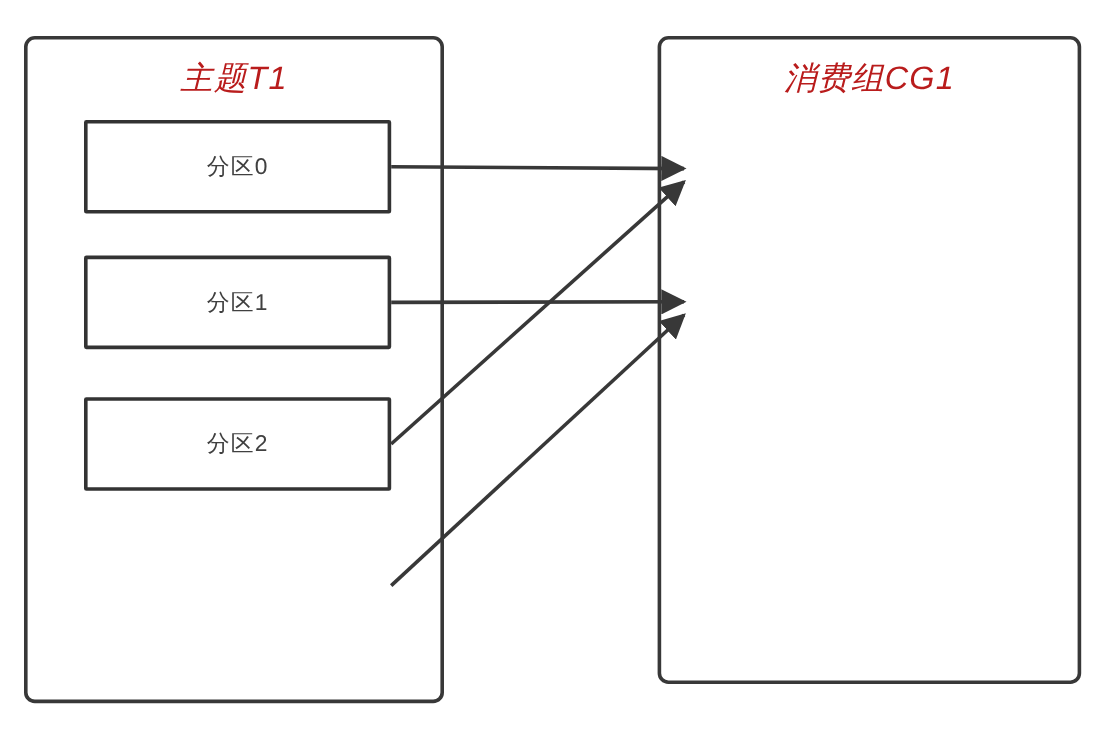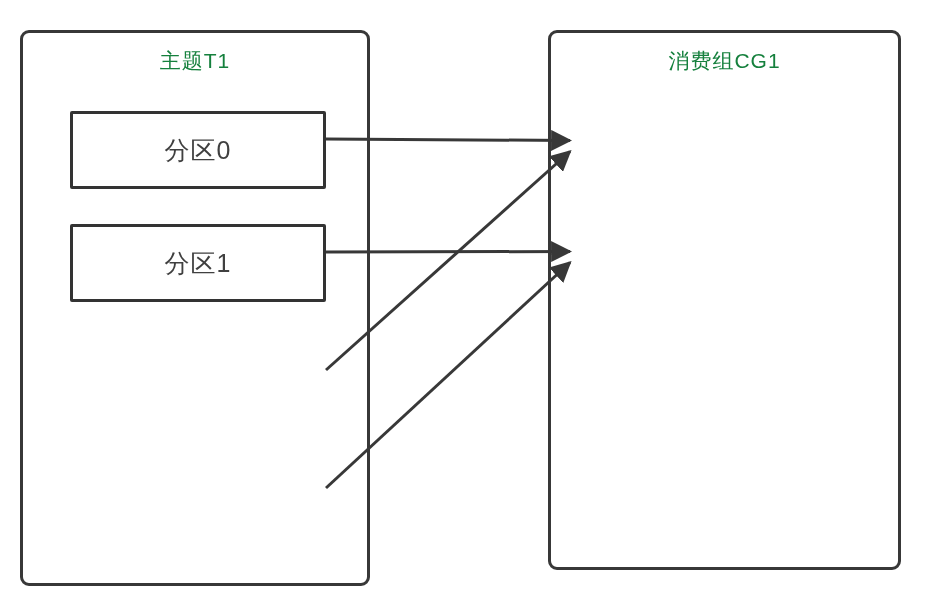--- a/index.html
+++ b/index.html
@@ -24,37 +24,37 @@
     box-sizing: border-box;
   }
   #topic-container { left: 20px; top: 30px; width: 350px; height: 556px; }
   #cg-container    { left: 548px; top: 30px; width: 353px; height: 540px; }
   .group-title {
     position: absolute;
     left: 0;
     top: 14px;
     width: 100%;
     text-align: center;
-    font-size: 21px;
-    color: #15803d;
+    font-size: 27px;
+    color: #b91c1c;
     letter-spacing: 1px;
+    font-style: italic;
   }
   .node-box {
     position: absolute;
     border: 3px solid #333333;
     border-radius: 2px;
     background: #ffffff;
     box-sizing: border-box;
     display: flex;
     align-items: center;
     justify-content: center;
-    font-size: 25px;
+    font-size: 19px;
     color: #404040;
     letter-spacing: 1px;
-    margin-top: 11px;
   }
   .partition { left: 70px; width: 256px; height: 78px; }
   #node-partition-0 { top: 100px; }
   #node-partition-1 { top: 213px; }
   #node-partition-2 { top: 331px; }
   #node-partition-3 { top: 449px; }
   .consumer { left: 570px; width: 258px; height: 75px; }
   #node-consumer-1 { top: 103px; }
   #node-consumer-2 { top: 214px; }
   #arrow-layer {
@@ -78,20 +78,23 @@
   <div id="cg-container" class="group-container">
     <div class="group-title">消费组CG1</div>
   </div>
 
   <div id="node-partition-0" class="node-box partition">
     <span>分区0</span>
   </div>
   <div id="node-partition-1" class="node-box partition">
     <span>分区1</span>
   </div>
+  <div id="node-partition-2" class="node-box partition">
+    <span>分区2</span>
+  </div>
 
 
   <svg id="arrow-layer" viewBox="0 0 933 611" xmlns="http://www.w3.org/2000/svg">
     <defs>
       <marker id="arrowhead" viewBox="0 0 10 10" refX="9" refY="5" markerWidth="7" markerHeight="7" orient="auto-start-reverse">
         <path d="M0,0 L10,5 L0,10 z" fill="#383838"></path>
       </marker>
     </defs>
   <line x1="326" y1="139" x2="570" y2="140.5" stroke="#383838" stroke-width="3" marker-end="url(#arrowhead)"></line>
       <line x1="326" y1="252" x2="570" y2="251.5" stroke="#383838" stroke-width="3" marker-end="url(#arrowhead)"></line>

